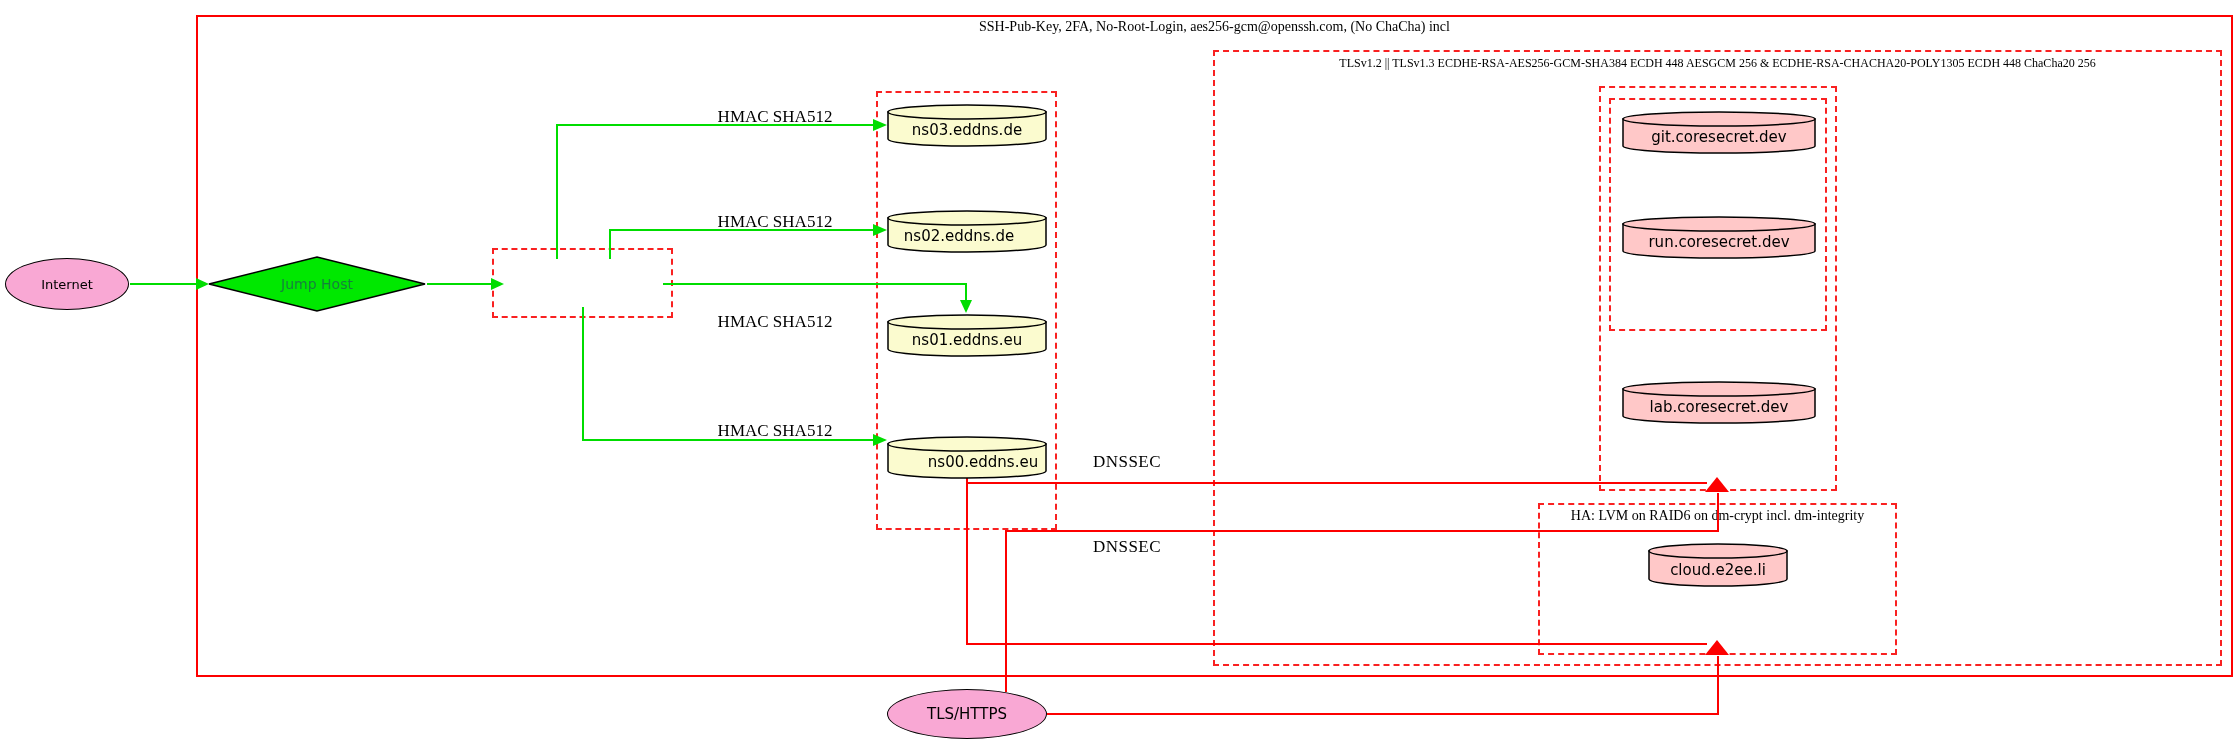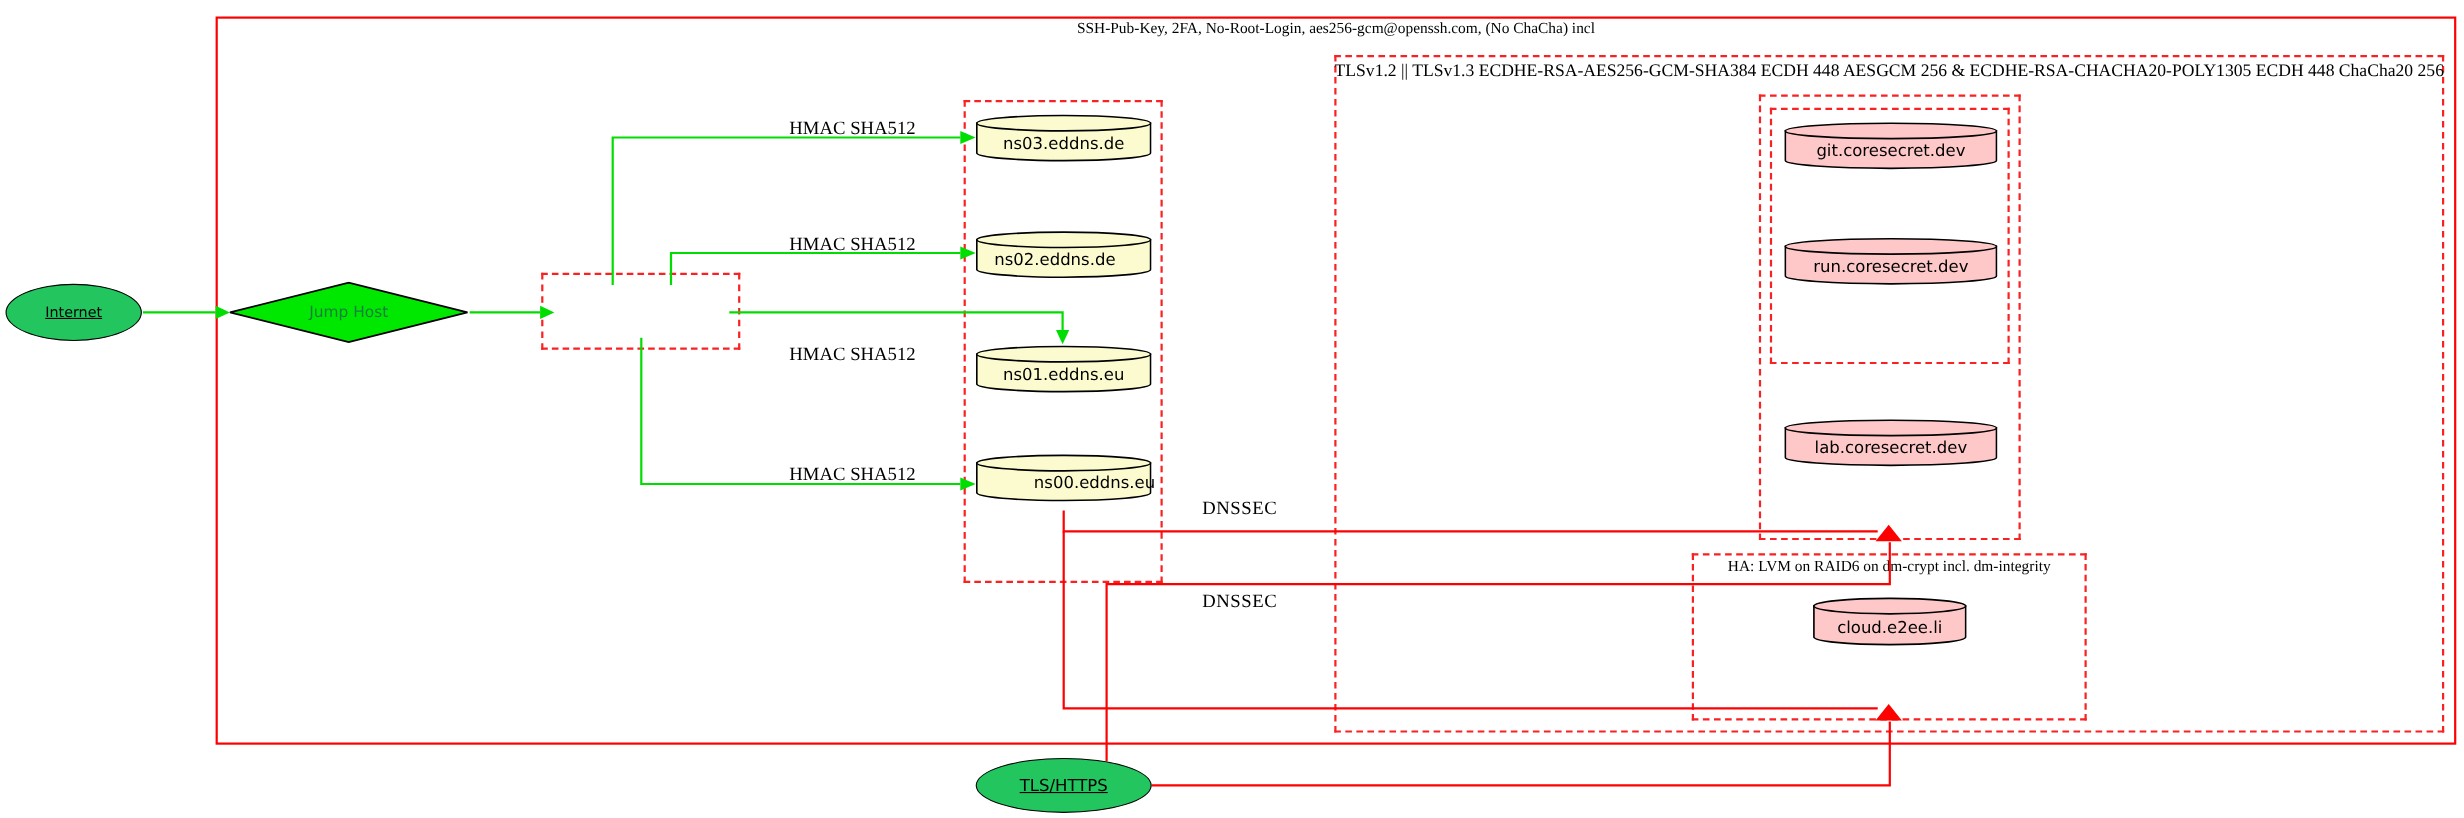--- a/index.html
+++ b/index.html
@@ -15,40 +15,40 @@
   
   .clabel{position:absolute;color:#000;font-family:"Liberation Serif","DejaVu Serif",serif;
           white-space:nowrap;}
   .center{text-align:center;}
 
   
   svg.overlay{position:absolute;left:0;top:0;width:2240px;height:744px;}
 
   
   .ellipse-node{position:absolute;box-sizing:border-box;border:1.5px solid #000;
-      border-radius:50%;background:#22c55e;display:flex;align-items:center;
-      justify-content:center;font-size:15px;color:#000;text-decoration:underline;}
+      border-radius:50%;background:#f9a8d4;display:flex;align-items:center;
+      justify-content:center;font-size:15px;color:#000;}
   .cyl{position:absolute;}
   .cyl .cyl-label{position:absolute;left:0;right:0;top:0;bottom:0;display:flex;
       align-items:center;justify-content:center;padding-top:9px;font-size:15px;
       color:#000000;white-space:nowrap;}
   .diamond-wrap{position:absolute;}
   .diamond-label{position:absolute;left:0;right:0;top:0;bottom:0;display:flex;
       align-items:center;justify-content:center;font-size:14px;color:#15803d;}
 </style>
 </head>
 <body>
 
 <div class="canvas">
 
   <div class="box solid" style="left:196px;top:15px;width:2037px;height:662px;"></div>
   <div class="clabel center" style="left:196px;top:19px;width:2037px;font-size:14px;">SSH-Pub-Key, 2FA, No-Root-Login, aes256-gcm@openssh.com, (No ChaCha) incl</div>
 
   <div class="box dashed" style="left:1213px;top:50px;width:1009px;height:616px;"></div>
-  <div class="clabel center" style="left:1213px;top:56px;width:1009px;font-size:16px;">TLSv1.2 || TLSv1.3 ECDHE-RSA-AES256-GCM-SHA384 ECDH 448 AESGCM 256 &amp; ECDHE-RSA-CHACHA20-POLY1305 ECDH 448 ChaCha20 256</div>
+  <div class="clabel center" style="left:1213px;top:56px;width:1009px;font-size:12px;">TLSv1.2 || TLSv1.3 ECDHE-RSA-AES256-GCM-SHA384 ECDH 448 AESGCM 256 &amp; ECDHE-RSA-CHACHA20-POLY1305 ECDH 448 ChaCha20 256</div>
 
   <div class="box dashed" style="left:876px;top:91px;width:181px;height:439px;"></div>
 
   <div class="box dashed" style="left:492px;top:248px;width:181px;height:70px;"></div>
 
   <div class="box dashed" style="left:1599px;top:86px;width:238px;height:405px;"></div>
 
   <div class="box dashed" style="left:1609px;top:98px;width:218px;height:233px;"></div>
 
   <div class="box dashed" style="left:1538px;top:503px;width:359px;height:152px;"></div>
@@ -118,21 +118,21 @@
       </svg>
     <span class="cyl-label">ns02.eddns.de</span>
   </div>
   <div class="cyl" style="left:887px;top:313px;width:160px;height:45px;">
       <svg width="160" height="45" style="position: absolute; left: 0px; top: 0px;">
         <path d="M1 9 L1 36 A 79 7 0 0 0 159 36 L 159 9 Z" fill="#fbfbcf" stroke="#000" stroke-width="1.5"></path>
         <ellipse cx="80" cy="9" rx="79" ry="7" fill="#fbfbcf" stroke="#000" stroke-width="1.5"></ellipse>
       </svg>
     <span class="cyl-label">ns01.eddns.eu</span>
   </div>
-  <div class="cyl" style="left:887px;top:412px;width:192px;height:45px;padding-left:24px;">
+  <div class="cyl" style="left:887px;top:435px;width:192px;height:45px;">
       <svg width="160" height="45" style="position: absolute; left: 0px; top: 0px;">
         <path d="M1 9 L1 36 A 79 7 0 0 0 159 36 L 159 9 Z" fill="#fbfbcf" stroke="#000" stroke-width="1.5"></path>
         <ellipse cx="80" cy="9" rx="79" ry="7" fill="#fbfbcf" stroke="#000" stroke-width="1.5"></ellipse>
       </svg>
     <span class="cyl-label">ns00.eddns.eu</span>
   </div>
 
   <div class="cyl" style="left:1622px;top:110px;width:194px;height:45px;">
       <svg width="194" height="45" style="position: absolute; left: 0px; top: 0px;">
         <path d="M1 9 L1 36 A 96 7 0 0 0 193 36 L 193 9 Z" fill="#ffc8c8" stroke="#000" stroke-width="1.5"></path>

